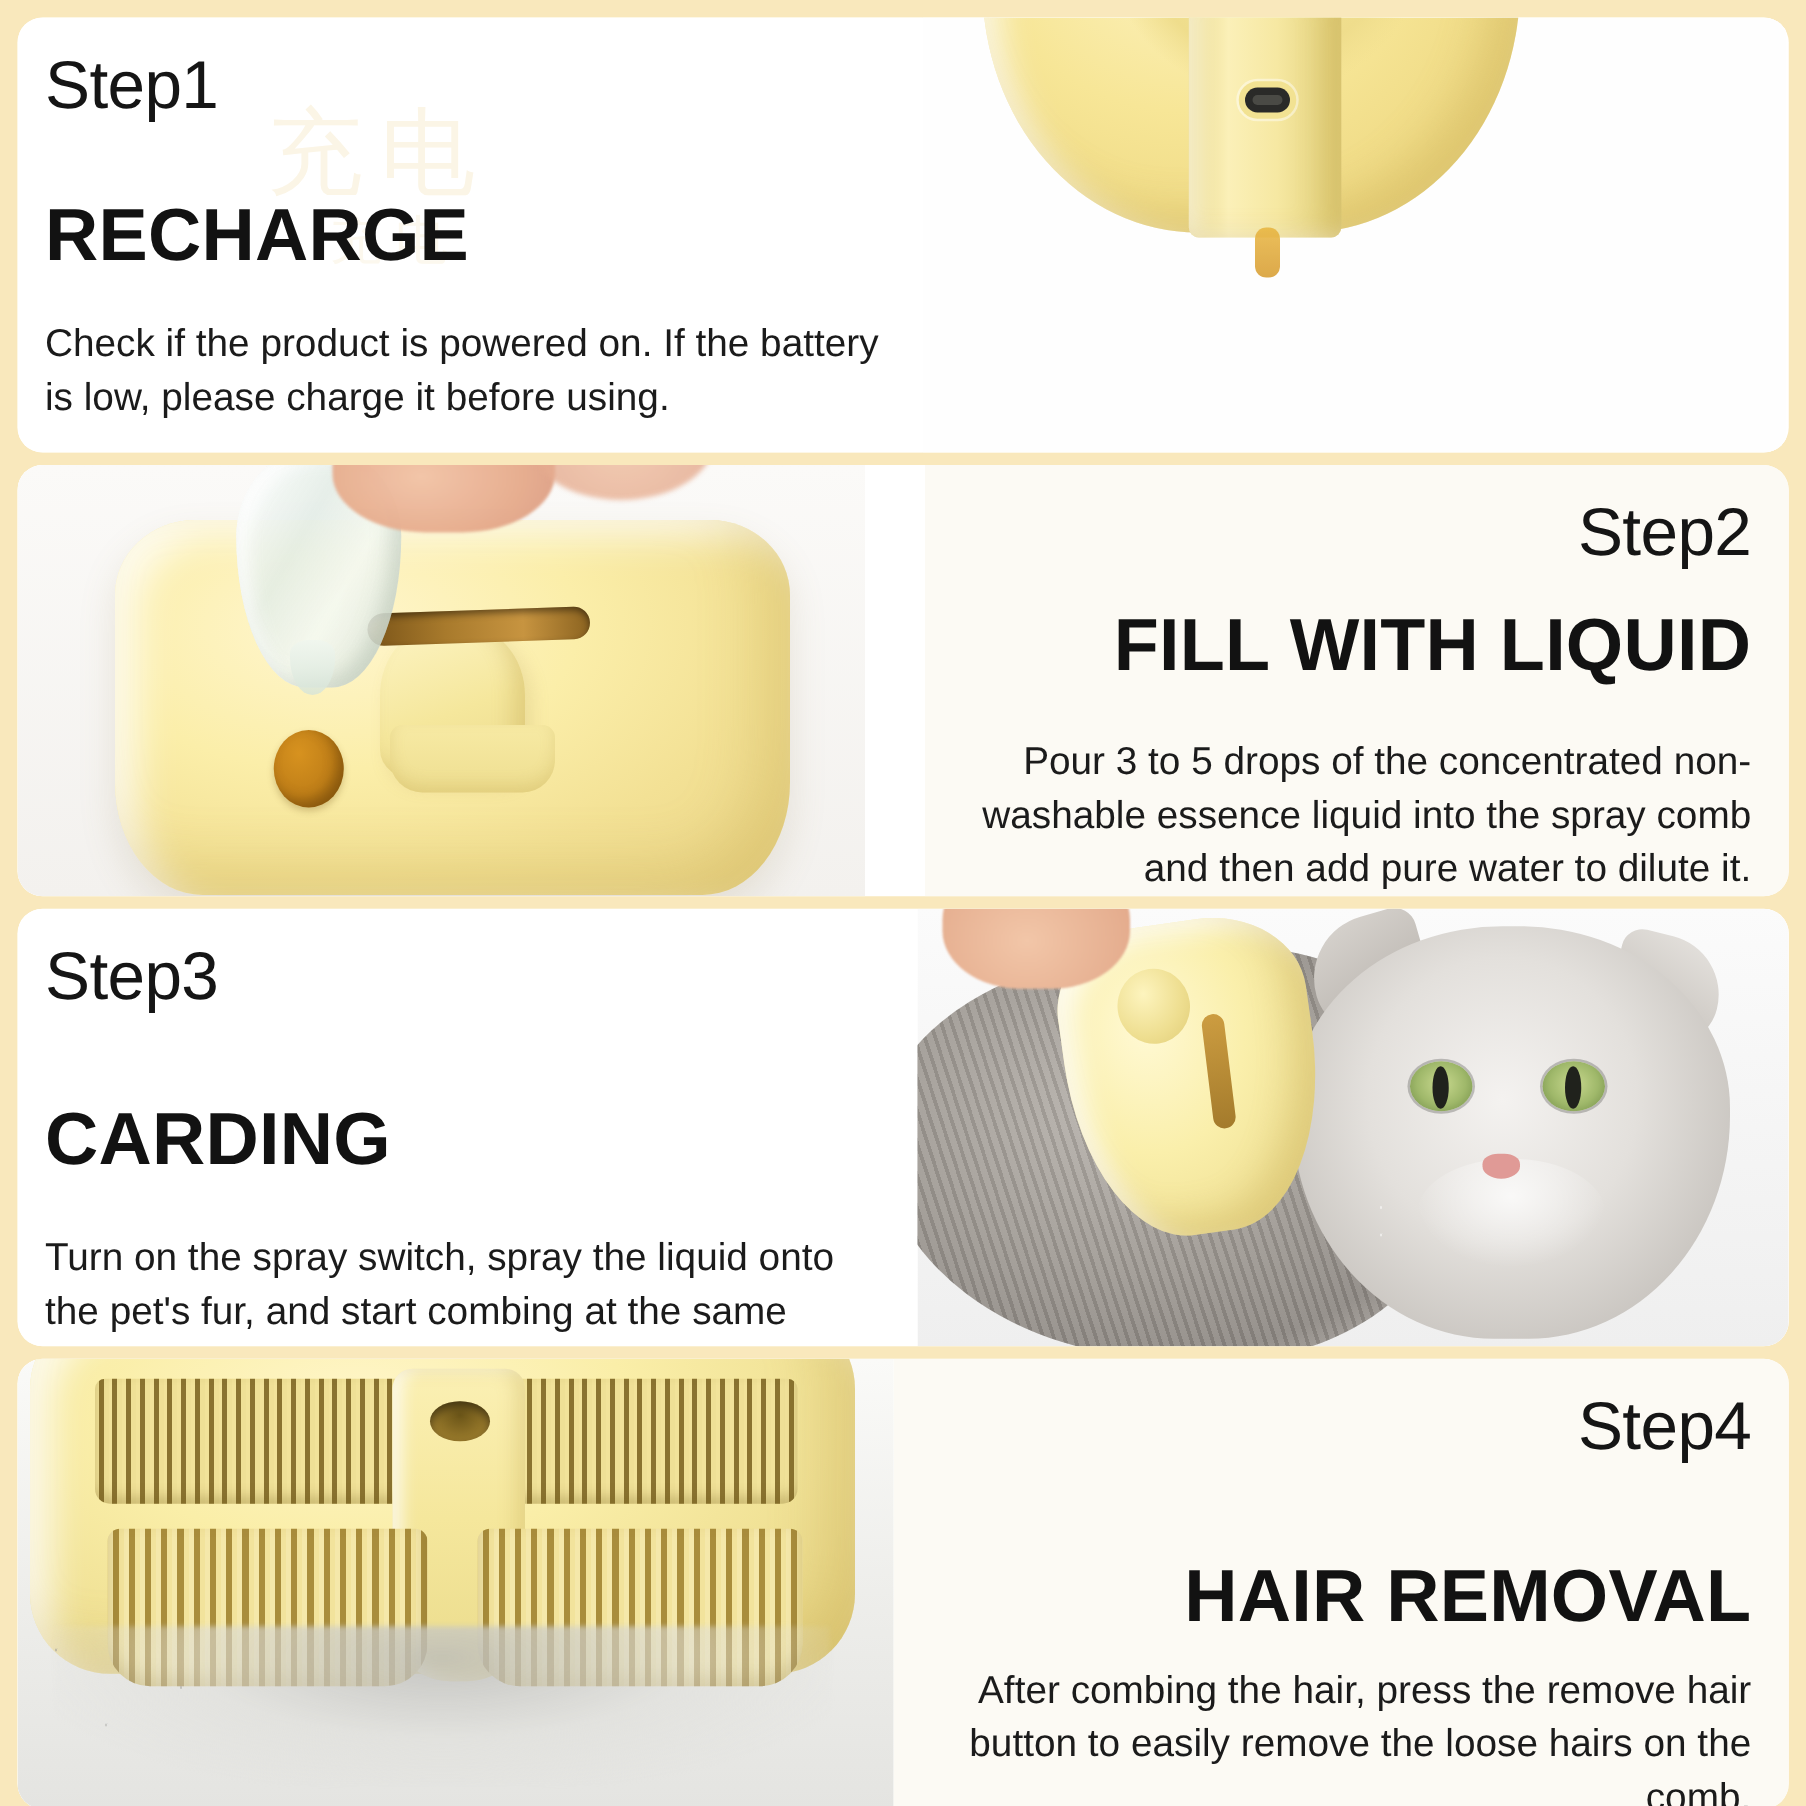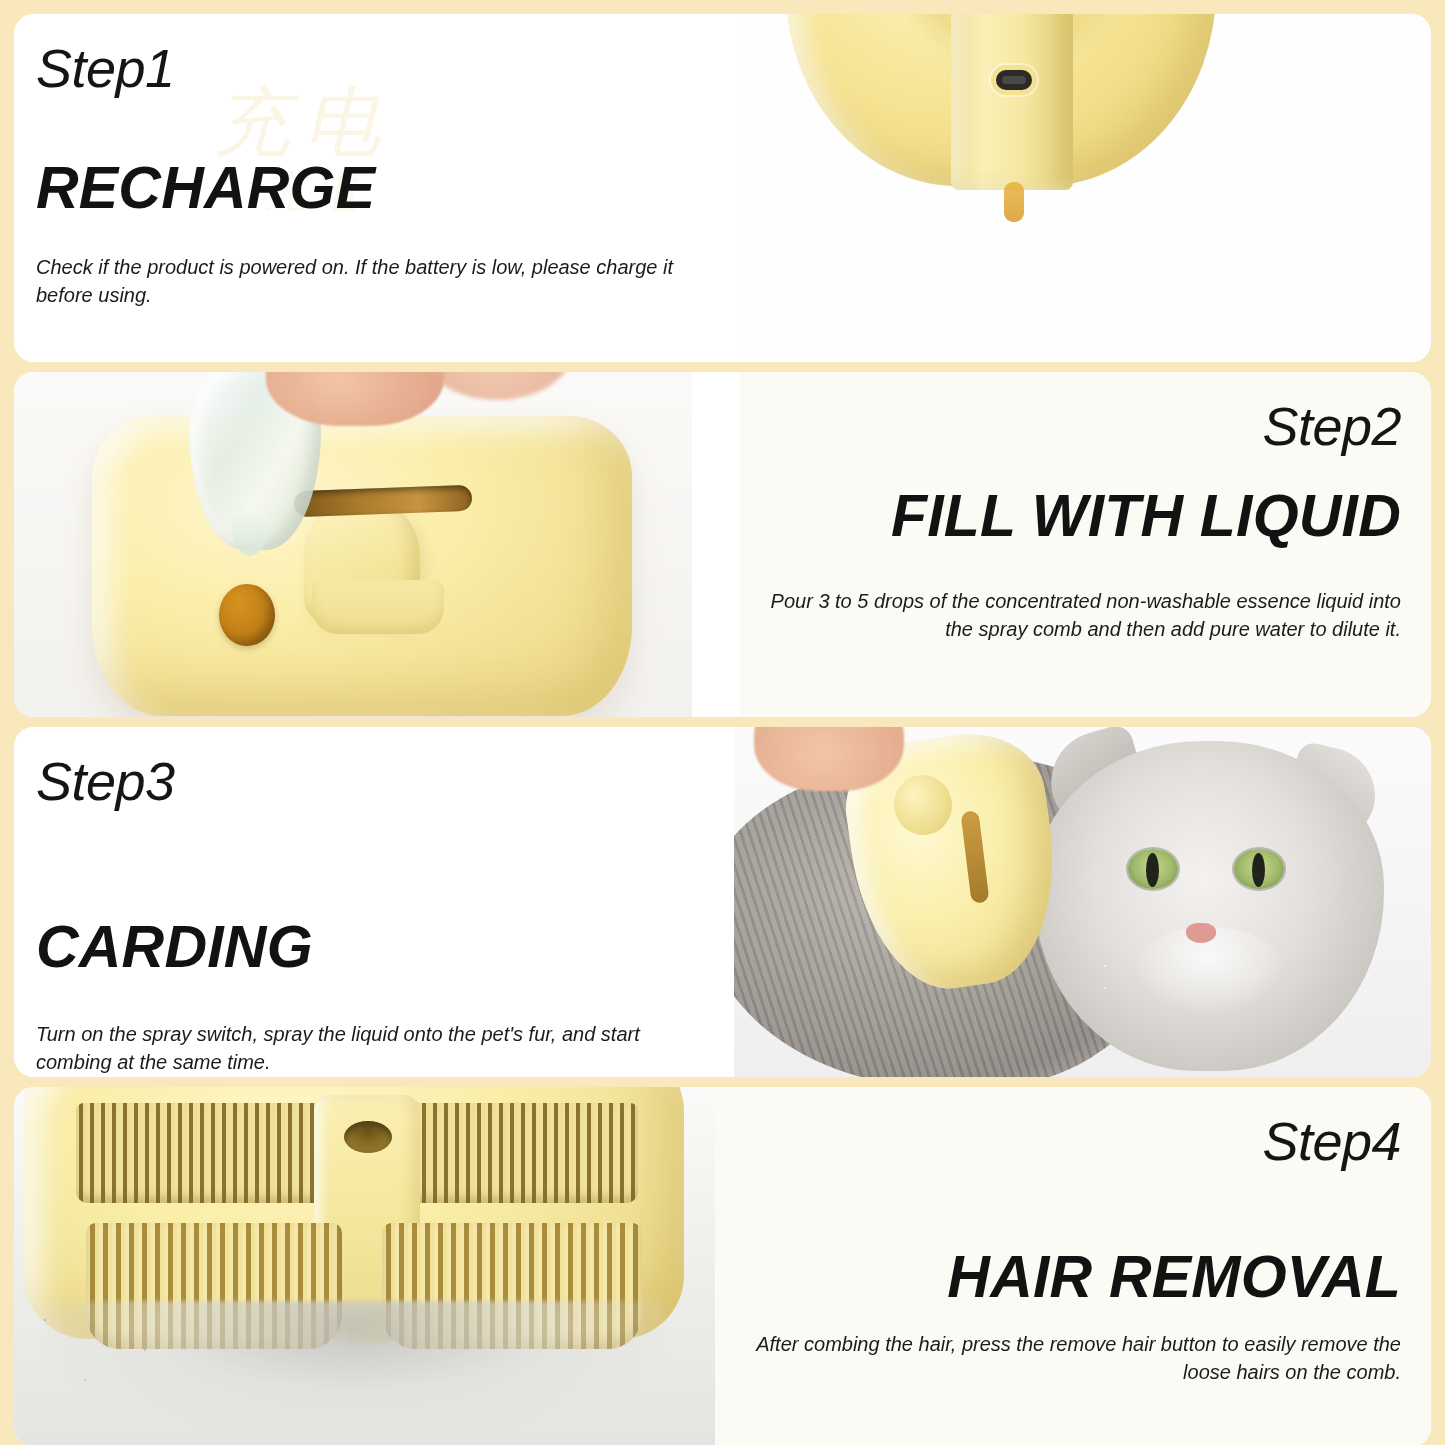--- a/index.html
+++ b/index.html
@@ -8,21 +8,20 @@
     background:#F9E8BC;
     font-family:"Liberation Sans", sans-serif;
     overflow:hidden;
   }
   .board {
     position:relative;
     width:1445px; height:1445px;
     padding:14px;
     display:flex; flex-direction:column;
     gap:10px;
-    font-style:italic;
   }
   .row {
     position:relative;
     display:flex;
     border-radius:20px;
     overflow:hidden;
     background:#ffffff;
     flex:1 1 0;
   }
   .row-1 { flex: 0 0 348px; }
@@ -52,25 +51,25 @@
   .title {
     font-size:59px;
     font-weight:700;
     color:#121212;
     letter-spacing:0.2px;
     line-height:1.05;
     position:relative; z-index:3;
   }
   .row-1 .title { margin-top:62px; }
   .row-2 .title { margin-top:32px; }
-  .row-3 .title { margin-top:108px; }
+  .row-3 .title { margin-top:72px; }
   .row-4 .title { margin-top:78px; }
 
   .body-text {
-    font-size:20px;
+    font-size:31px;
     font-weight:400;
     color:#1b1b1b;
     line-height:1.38;
     position:relative; z-index:3;
   }
   .row-1 .body-text { margin-top:34px; max-width:700px; }
   .row-2 .body-text { margin-top:40px; max-width:668px; }
   .row-3 .body-text { margin-top:42px; max-width:700px; }
   .row-4 .body-text { margin-top:22px; max-width:660px; }
 

